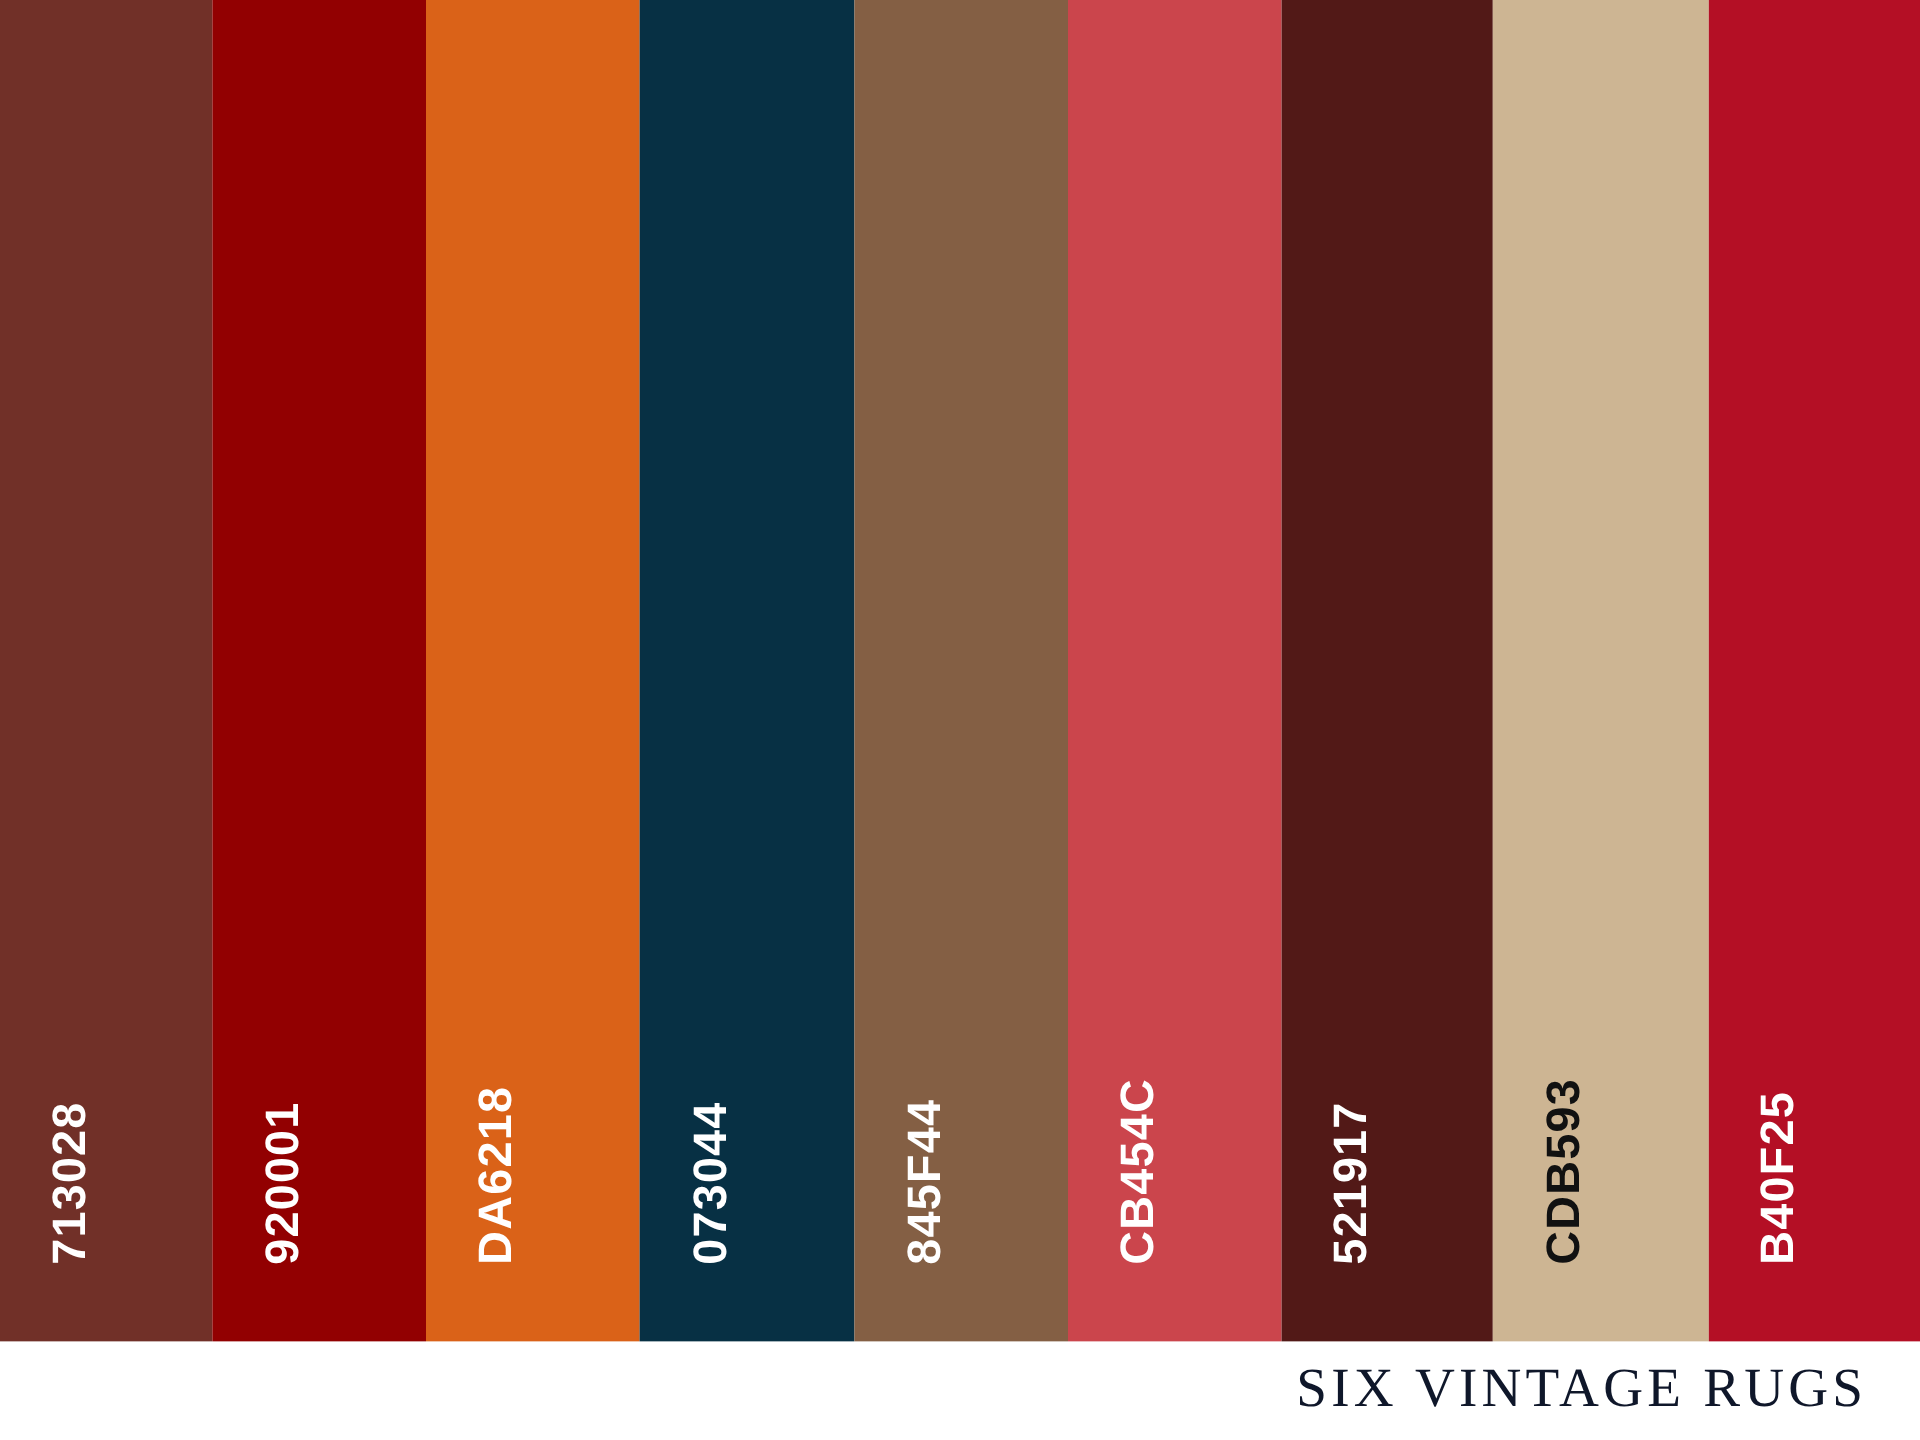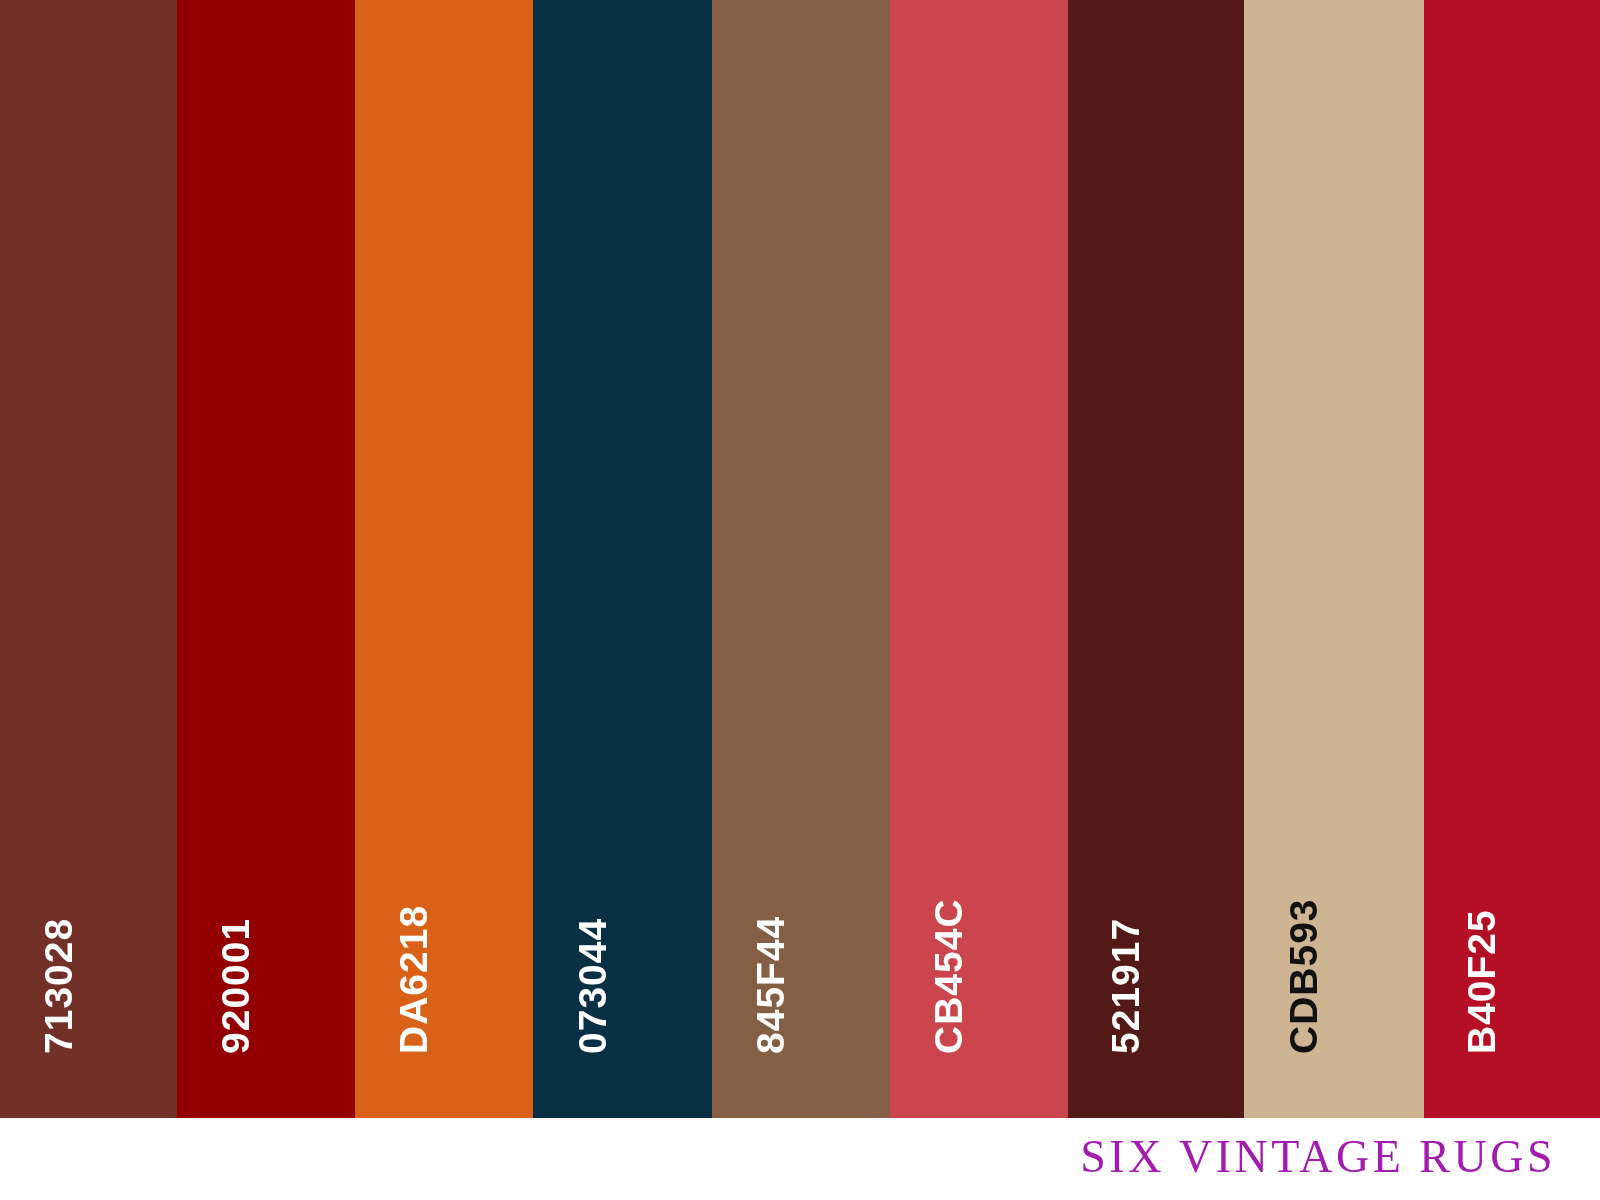--- a/index.html
+++ b/index.html
@@ -131,16 +131,16 @@
         </div>
       </div>
       <div class="swatch" style="width: 176px; background: rgb(180, 15, 37);">
         <div class="label-anchor">
           <span class="rot" style="color: rgb(255, 255, 255);">B40F25</span>
         </div>
       </div>
     </div>
 
   <div id="footer-band" style="background: rgb(255, 255, 255);">
-    <div id="brand-wordmark" style="color: #a21caf;">SIX VINTAGE RUGS</div>
+    <div id="brand-wordmark" style="color: #0f172a;">SIX VINTAGE RUGS</div>
   </div>
 
 </div>
 
 </body></html>

